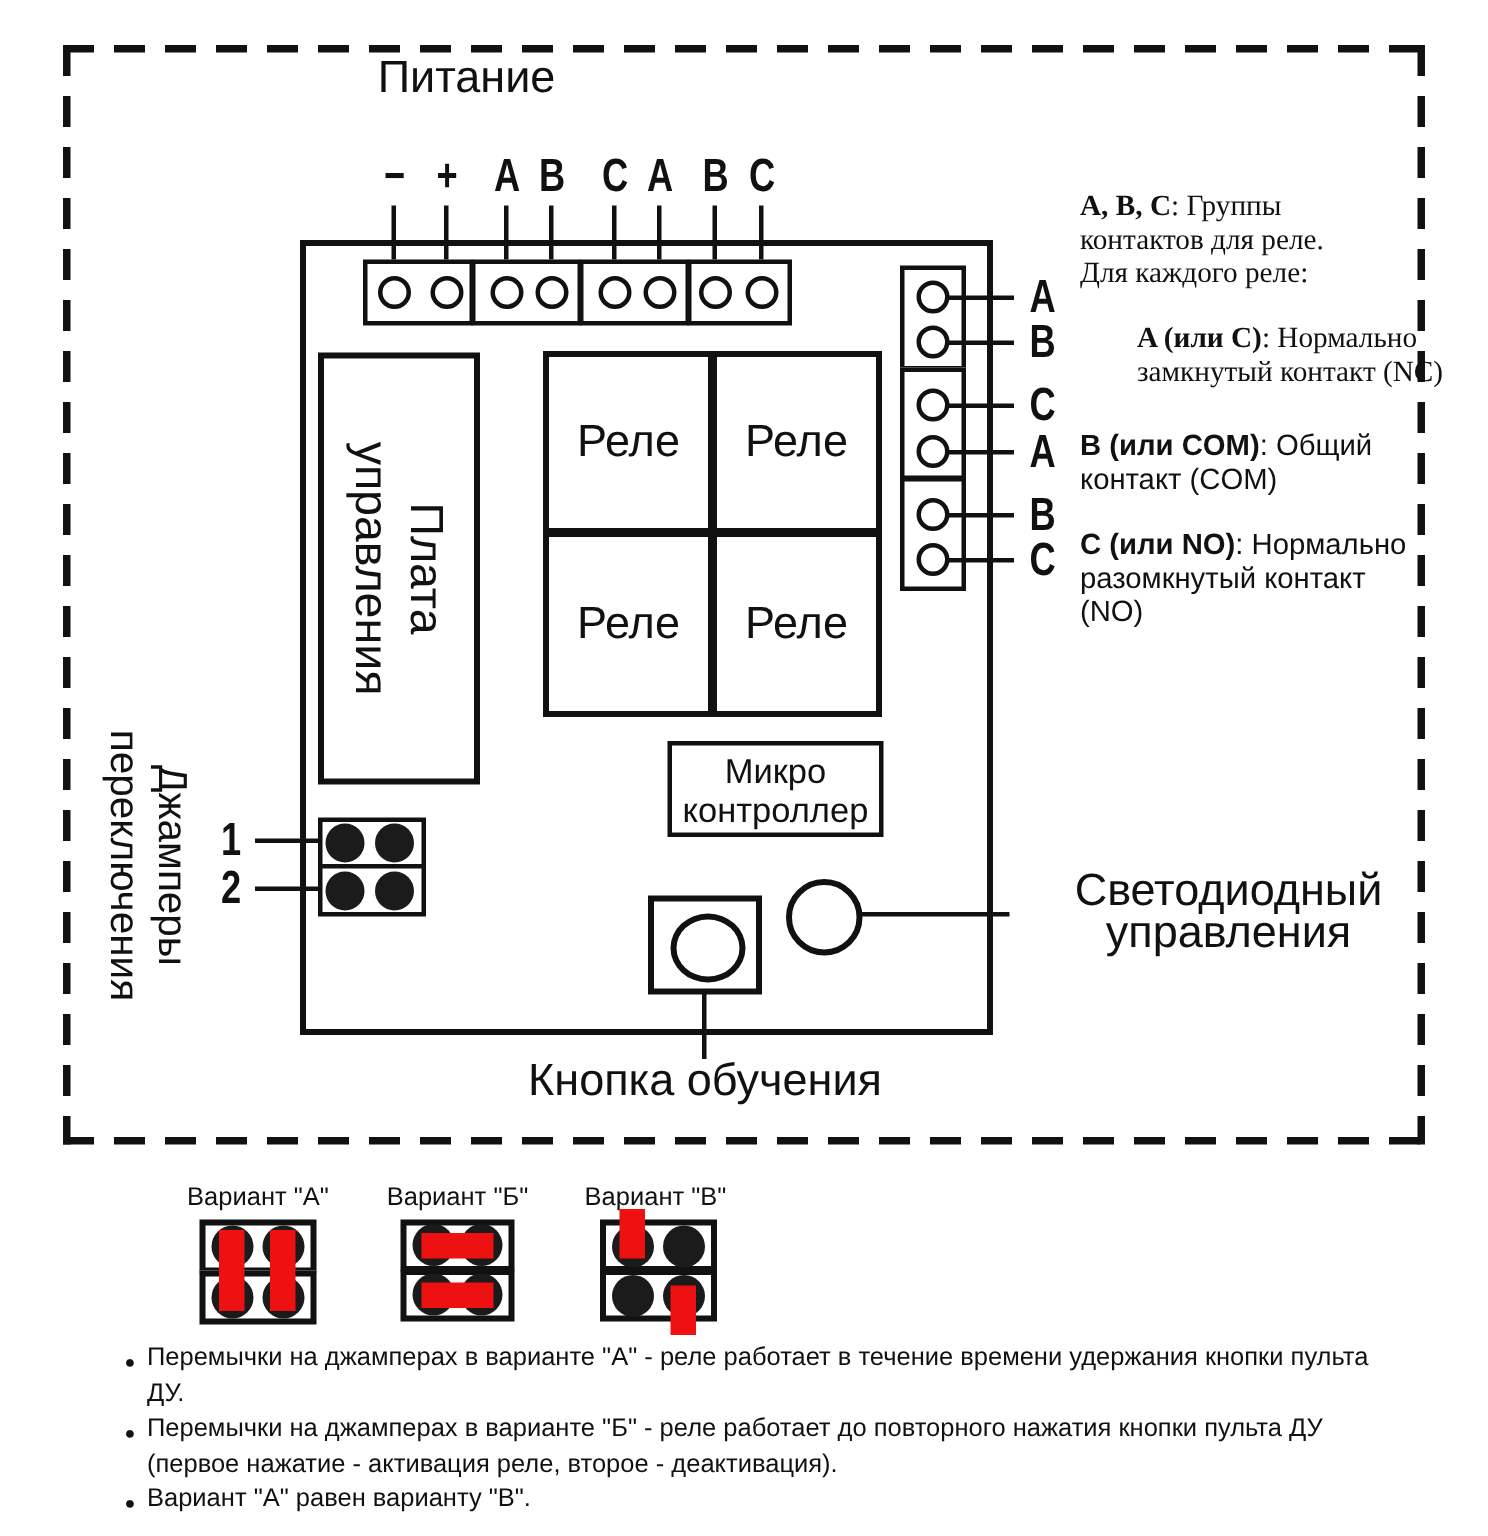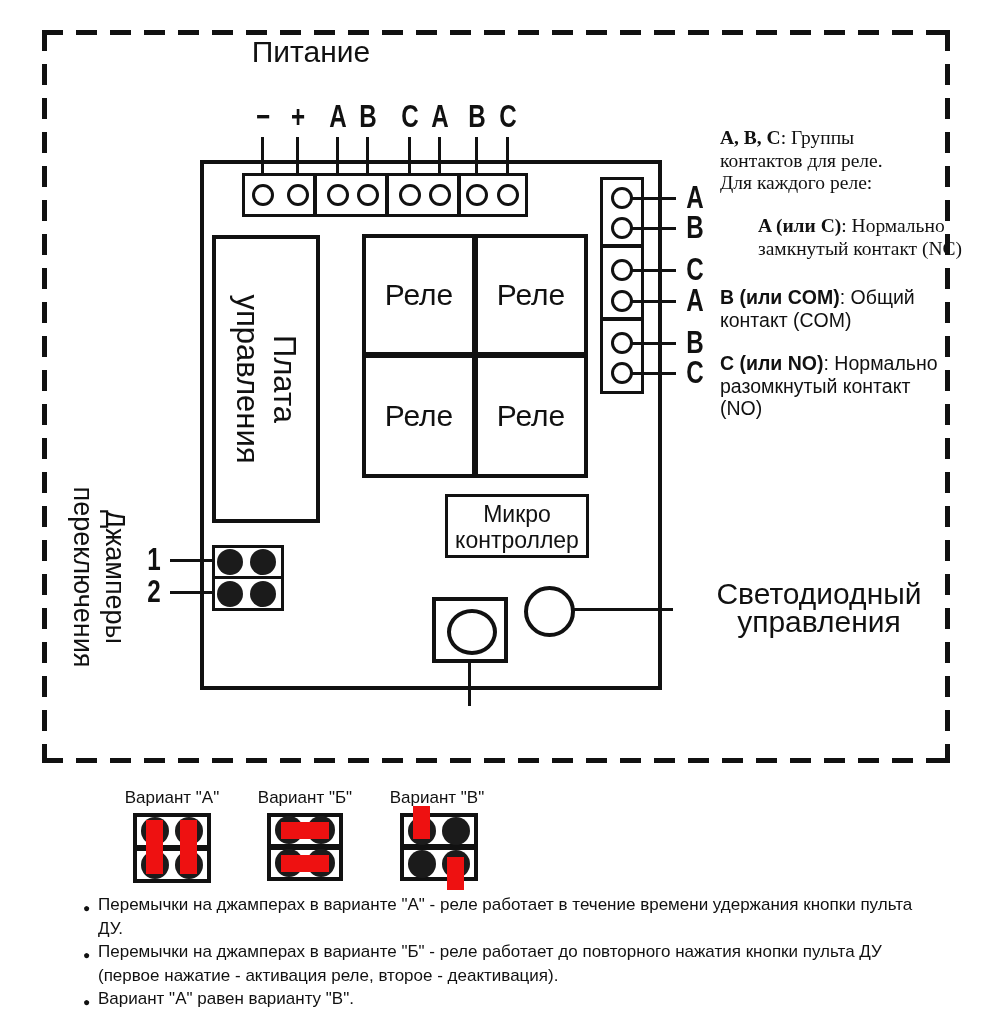--- a/index.html
+++ b/index.html
@@ -116,20 +116,21 @@
   <div class="rotwrap" style="left:99px;top:577px;">
     <div class="rot" style="font-size:27px;line-height:32px;">
       <div>Джамперы</div>
       <div>переключения</div>
     </div>
   </div>
 
   <div class="box4" style="left:432px;top:597px;width:76px;height:66px;"></div>
   <div class="circ4" style="left:447px;top:609px;width:50px;height:46px;"></div>
   <div class="line" style="left:468px;top:661px;width:3px;height:45px;"></div>
+  <div class="abs ctr" style="left:320px;top:704px;width:300px;font-size:30px;">Кнопка обучения</div>
 
   <div class="circ4" style="left:524px;top:586px;width:51px;height:51px;"></div>
   <div class="line" style="left:573px;top:608px;width:100px;height:3px;"></div>
   <div class="abs ctr" style="left:662px;top:580px;width:250px;font-size:30px;line-height:28px;margin-left:32px;">
     <div>Светодиодный</div>
     <div>управления</div>
   </div>
 
   <div class="box" style="left:600px;top:177px;width:44px;height:70px;"></div>
   <div class="box" style="left:600px;top:245px;width:44px;height:75px;"></div>

